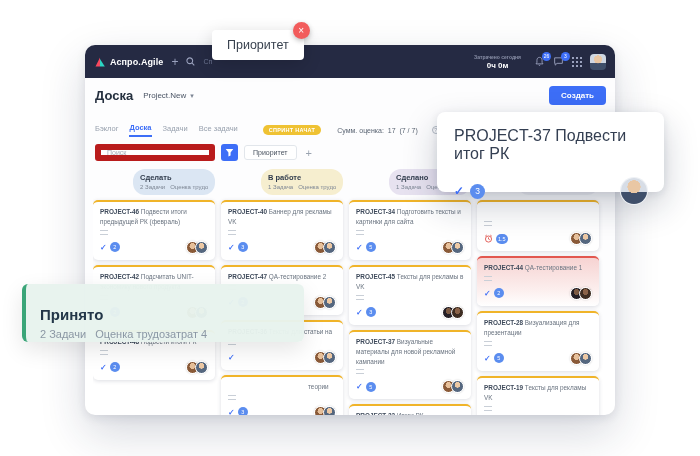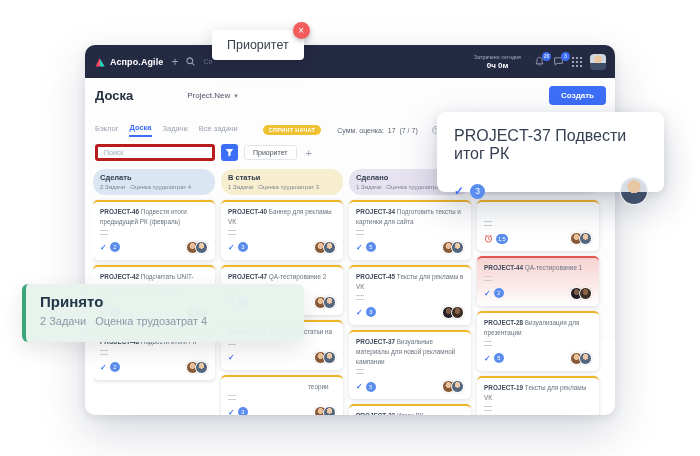--- a/index.html
+++ b/index.html
@@ -27,48 +27,48 @@
   .hbadge { position:absolute; top:-4px; right:-6px; background:#3d6ef7; color:#fff; font-size:5px;
             min-width:9px; height:9px; line-height:9px; text-align:center; border-radius:5px; padding:0 1px; }
   .h-avatar { width:16px; height:16px; border-radius:4px;
               background:radial-gradient(circle at 50% 34%, #e9c7a4 0 30%, rgba(0,0,0,0) 31%),
                          linear-gradient(180deg,#cfd7e2 0 54%, #3f4f6a 55%); }
 
   
   .app-body { padding:8px 7px 0 8px; background:#fdfdfe; height:262px; }
   .toolbar { display:flex; align-items:center; padding:0 2px; }
   .page-title { font-size:13px; font-weight:700; color:#25303f; margin-right:10px; }
-  .project-select { display:flex; align-items:center; gap:4px; font-size:8px; color:#4a5464; cursor:pointer;margin-left:44px; }
+  .project-select { display:flex; align-items:center; gap:4px; font-size:8px; color:#4a5464; cursor:pointer; }
   .chev { font-size:7px; color:#7d8694; }
   .tspacer { flex:1; }
   .create-btn { background:#3d6ef7; color:#fff; font-size:8px; font-weight:600; border:none;
                 padding:5px 12px; border-radius:4px; }
   .tabs-row { display:flex; align-items:center; gap:11px; margin-top:18px; padding:0 2px; }
   .tab { font-size:7.5px; color:#98a1ae; padding-bottom:3px; cursor:pointer; }
   .tab.active { color:#3d6ef7; border-bottom:2px solid #3d6ef7; font-weight:600; }
   .sprint-pill { margin-left:14px; background:#efc233; color:#fff; font-size:5.5px; font-weight:700;
                  letter-spacing:.3px; padding:2px 6px; border-radius:7px; }
   .score { font-size:7px; color:#5a6472; margin-left:5px; white-space:pre; }
   .info-ic { display:inline-block; width:8px; height:8px; border:1px solid #b3bac4; border-radius:50%;
              color:#9aa3b0; font-size:5px; line-height:7px; text-align:center; margin-left:3px; }
 
   .filter-row { display:flex; align-items:center; gap:6px; margin-top:7px; padding:0 2px; }
-  .search-input { width:120px; height:17px; border:3px solid #b91c1c; border-radius:3px; font-size:7px;
+  .search-input { width:120px; height:17px; border:6px solid #b91c1c; border-radius:3px; font-size:7px;
                   padding:0 6px; color:#4a5464; font-family:"Liberation Sans",sans-serif; }
   .search-input::placeholder { color:#a3abb7; }
   .filter-btn { width:17px; height:17px; background:#3d6ef7; border:none; border-radius:3px;
                 display:flex; align-items:center; justify-content:center; }
   .chip { background:#fff; border:1px solid #e2e6eb; border-radius:3px; padding:3px 8px;
           font-size:7px; color:#49525f; }
   .add-btn { font-size:11px; color:#9aa3b0; background:none; border:none; padding:0 3px; }
 
   
   .board { display:flex; gap:6px; margin-top:8px; align-items:flex-start; height:253px; overflow:hidden; }
   .col { width:122px; min-width:122px; display:flex; flex-direction:column; gap:5px; }
-  .col-head { border-radius:12px; padding:4px 7px 5px; min-height:26px; }
+  .col-head { border-radius:12px; padding:4px 7px 5px; min-height:26px;margin-left:40px; }
   .col-title { font-size:7.5px; font-weight:700; color:#303b4c; }
   .col-stats { font-size:6px; color:#7d8694; margin-top:2px; white-space:pre; overflow:hidden; }
   .card { background:#fff; border-radius:5px; border-top:2.5px solid #f0b429; padding:5px 7px 6px;
           box-shadow:0 1px 4px rgba(20,30,60,.15); }
   .card-danger { background:linear-gradient(180deg,#f6d3d2 0,#fceeed 65%,#fff 100%); border-top-color:#e2574f; }
   .card-text { font-size:6.4px; line-height:1.55; color:#6a7480; }
   .card-text.indent { text-indent:80px; }
   .cid { font-weight:700; color:#3e4a5b; }
   .desc { width:8px; height:5px; border-top:1px solid #c9cfd7; border-bottom:1px solid #c9cfd7; margin:3px 0 6px; }
   .card-spacer { height:11px; }
@@ -101,21 +101,21 @@
   .popup-chk { color:#3d6ef7; font-size:12px; font-weight:700; }
   .popup-badge { display:inline-block; width:15px; height:15px; line-height:15px; border-radius:50%;
                  background:#5b8def; color:#fff; font-size:8.5px; text-align:center; margin-left:6px; }
   .popup-av { margin-left:auto; width:26px; height:26px; border-radius:50%;
               background:radial-gradient(circle at 50% 34%, #e9c7a4 0 30%, rgba(0,0,0,0) 31%),
                          linear-gradient(180deg,#d7dde6 0 54%, #3f4f6a 55%);
               box-shadow:0 0 0 1px #eef1f5; }
 
   .accepted { position:absolute; left:22px; top:284px; width:282px; height:58px; z-index:28;
               background:rgba(231,243,237,.97); border-left:4px solid #3aa578; border-radius:6px;
-              padding:9px 14px; box-shadow:0 8px 22px rgba(0,0,0,.10); }
+              padding:22px 14px; box-shadow:0 8px 22px rgba(0,0,0,.10); }
   .acc-title { font-size:15px; font-weight:600; color:#233648; }
   .acc-stats { font-size:11px; color:#8b97a4; margin-top:5px; white-space:pre; }
 
   svg { display:block; }
 </style>
 </head>
 <body>
 
 <div class="stage">
 
@@ -258,21 +258,21 @@
                 </div>
                 <div class="avs">
                   <span class="av av-w"></span>
                   <span class="av av-m"></span>
                 </div>
               </div>
             </div>
           </div>
           <div class="col">
             <div class="col-head" style="background: rgb(246, 238, 207);">
-              <div class="col-title">В статьи</div>
+              <div class="col-title">В работе</div>
               <div class="col-stats">1 Задача   Оценка трудозатрат 3</div>
             </div>
             <div class="card">
               <div class="card-text"><span class="cid">PROJECT-40 </span><span class="ctt">Баннер для рекламы VK</span></div>
               <div class="desc"></div>
               <div class="cfoot">
                 <div class="cfoot-l">
                   <span class="chk">✓</span>
                   <span class="cbadge">3</span>
                 </div>

